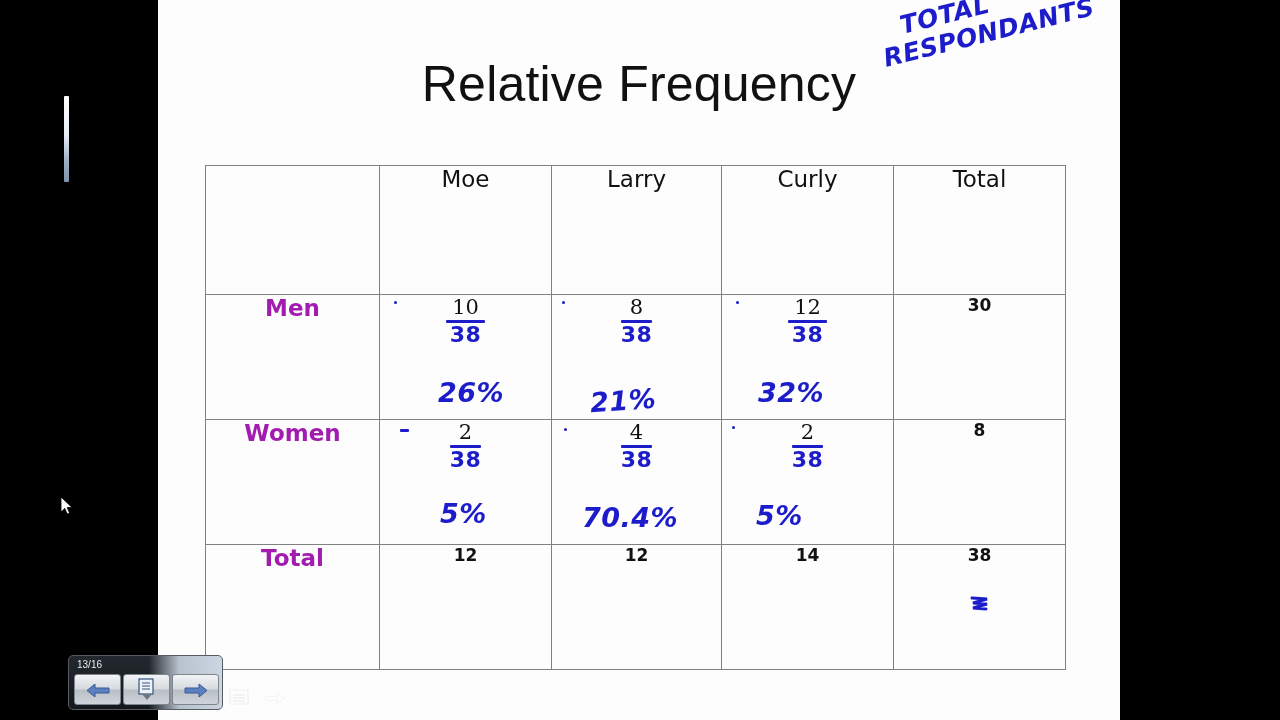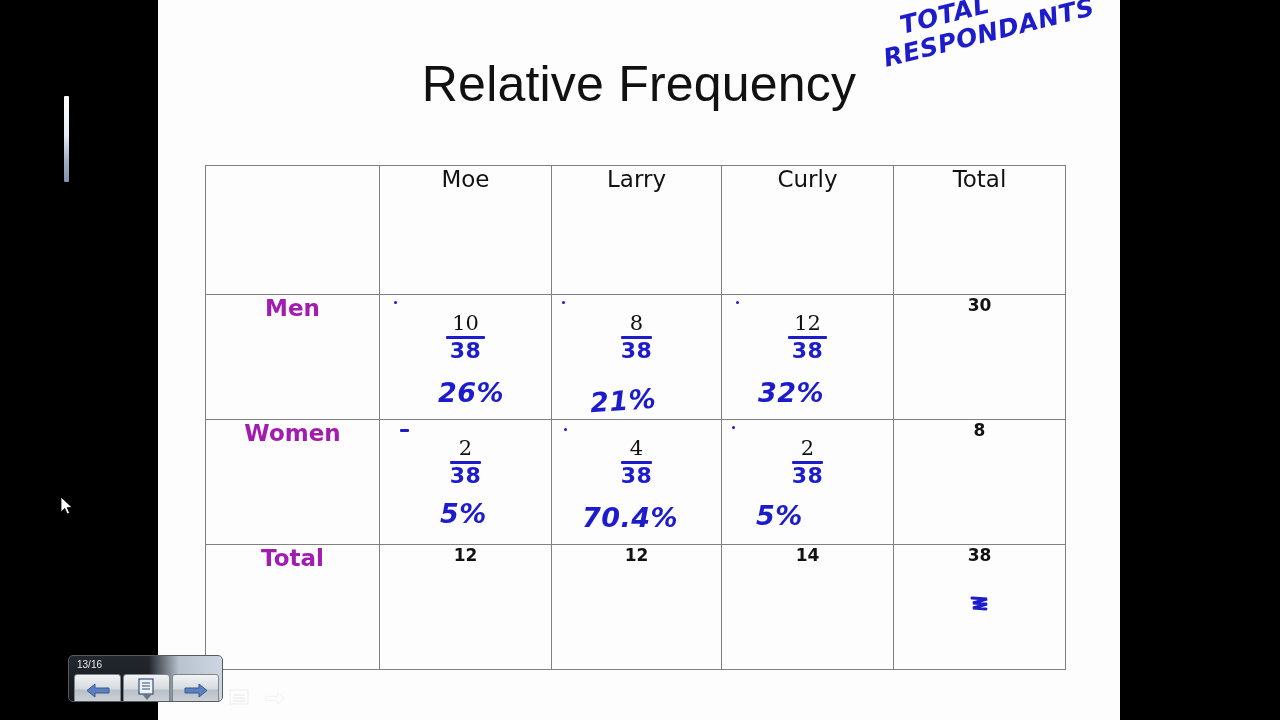--- a/index.html
+++ b/index.html
@@ -120,21 +120,21 @@
     font-size: 17px;
     font-weight: 700;
     color: #111;
     text-align: center;
     padding-top: 20px;
     font-family: "DejaVu Sans", sans-serif;
   }
   
   .frac-wrap {
     position: absolute;
-    left: 0; top: 18px;
+    left: 0; top: 2px;
     width: 100%;
     text-align: center;
   }
   .frac {
     display: inline-block;
     text-align: center;
     line-height: 1;
   }
   .frac .numer {
     display: block;
@@ -197,21 +197,21 @@
     margin-left: -11px;
     width: 22px;
     height: 16px;
   }
   
   .nav-toolbar {
     position: absolute;
     left: 68px;
     top: 655px;
     width: 155px;
-    height: 47px;
+    height: 55px;
     background: linear-gradient(180deg, #23282e 0%, #15191d 100%);
     border: 1px solid #545b63;
     border-radius: 5px;
     box-sizing: border-box;
     overflow: hidden;
   }
   .nav-toolbar .sheen {
     position: absolute;
     left: 0; top: 0;
     width: 100%;

